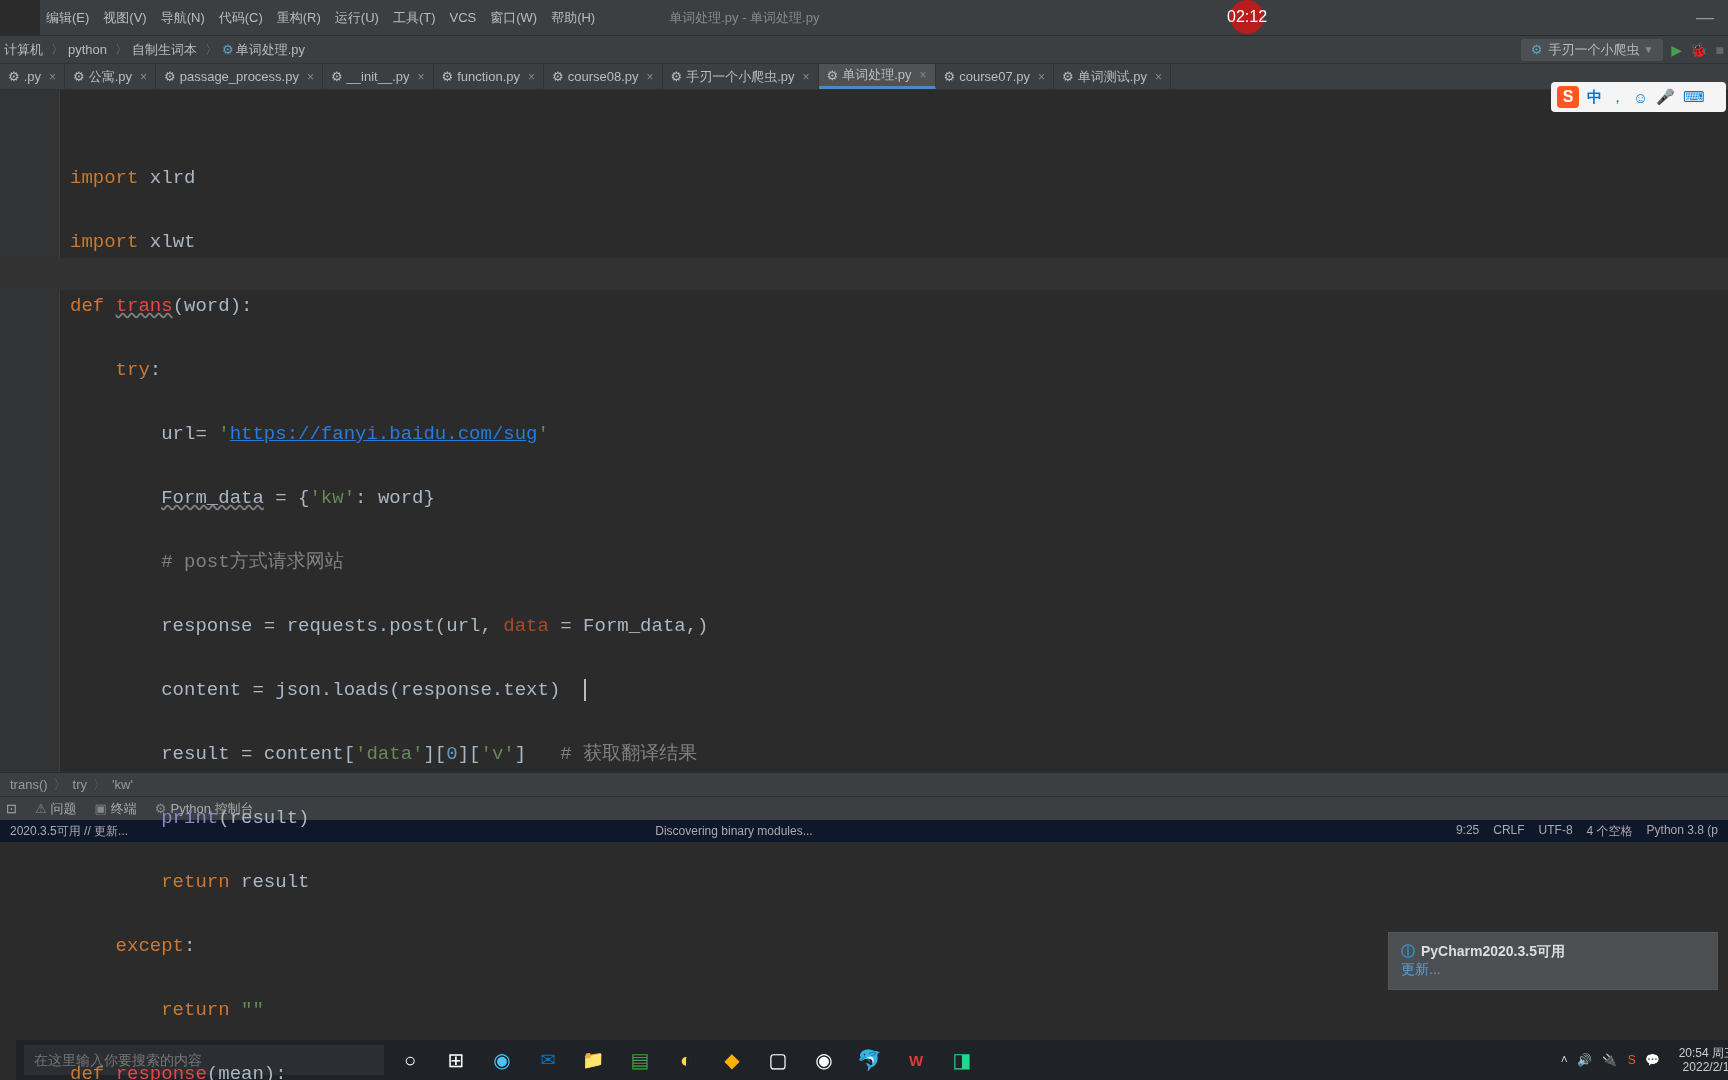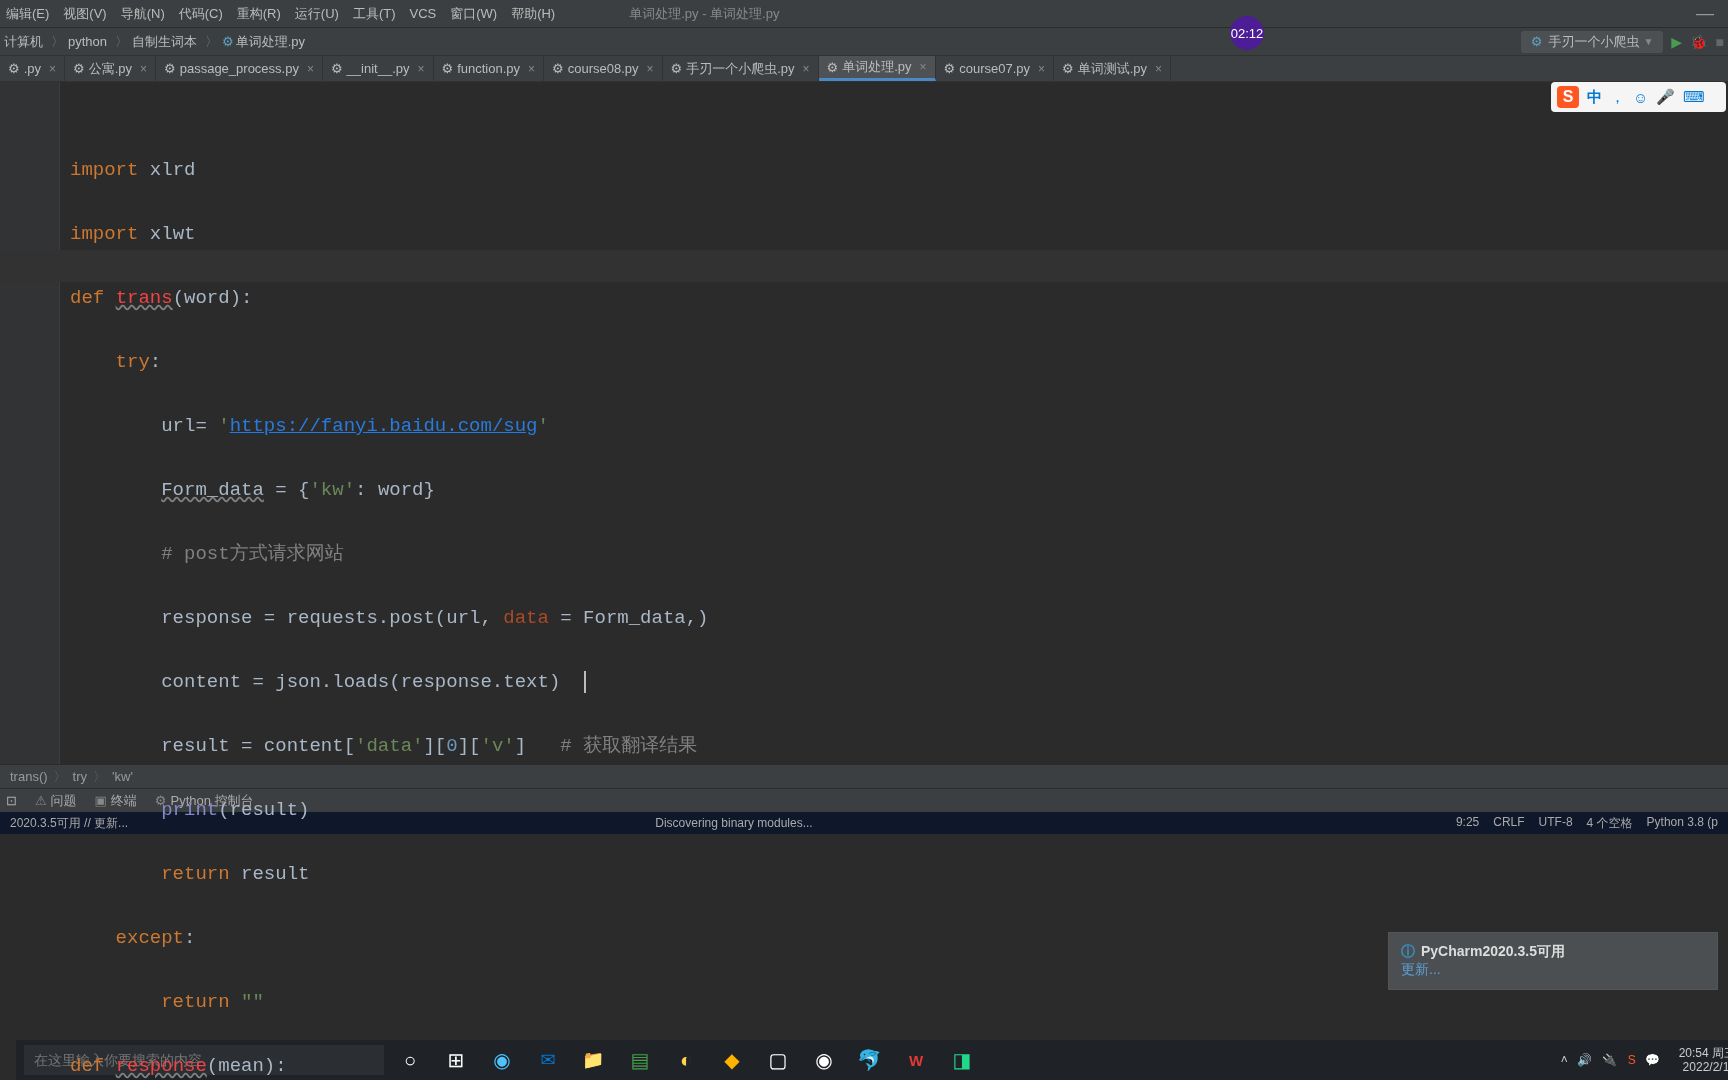--- a/index.html
+++ b/index.html
@@ -5,38 +5,39 @@
 * { margin: 0; padding: 0; box-sizing: border-box; }
 body {
   width: 1728px; height: 1080px;
   background: #2b2b2b;
   font-family: "Microsoft YaHei", "YouYuan", sans-serif;
   color: #bbbbbb;
   overflow: hidden;
   position: relative;
 }
 .menubar {
-  height: 28px;
+  height: 36px;
   background: #3c3f41;
   display: flex;
   align-items: center;
   padding: 0 6px;
   font-size: 13px;
   color: #bbb;
   border-bottom: 1px solid #2b2b2b;
+  margin-left: 40px;
 }
 .menubar .mitem { margin-right: 14px; cursor: pointer; }
 .menubar .title { margin-left: 60px; color: #888; font-size: 13px; }
 .menubar .timer {
   width: 34px; height: 34px;
-  background: #4c1d95;
+  background: #b91c1c;
   border-radius: 50%;
   display: flex; align-items: center; justify-content: center;
-  color: #fff; font-size: 13px;
-  position: absolute; left: 1230px; top: 16px;
+  color: #fff; font-size: 16px;
+  position: absolute; left: 1230px; top: 0;
 }
 .menubar .minimize { margin-left: auto; font-size: 18px; color: #999; padding: 0 8px; }
 
 .navbar {
   height: 28px;
   background: #3c3f41;
   display: flex;
   align-items: center;
   padding: 0 4px;
   font-size: 13px;

